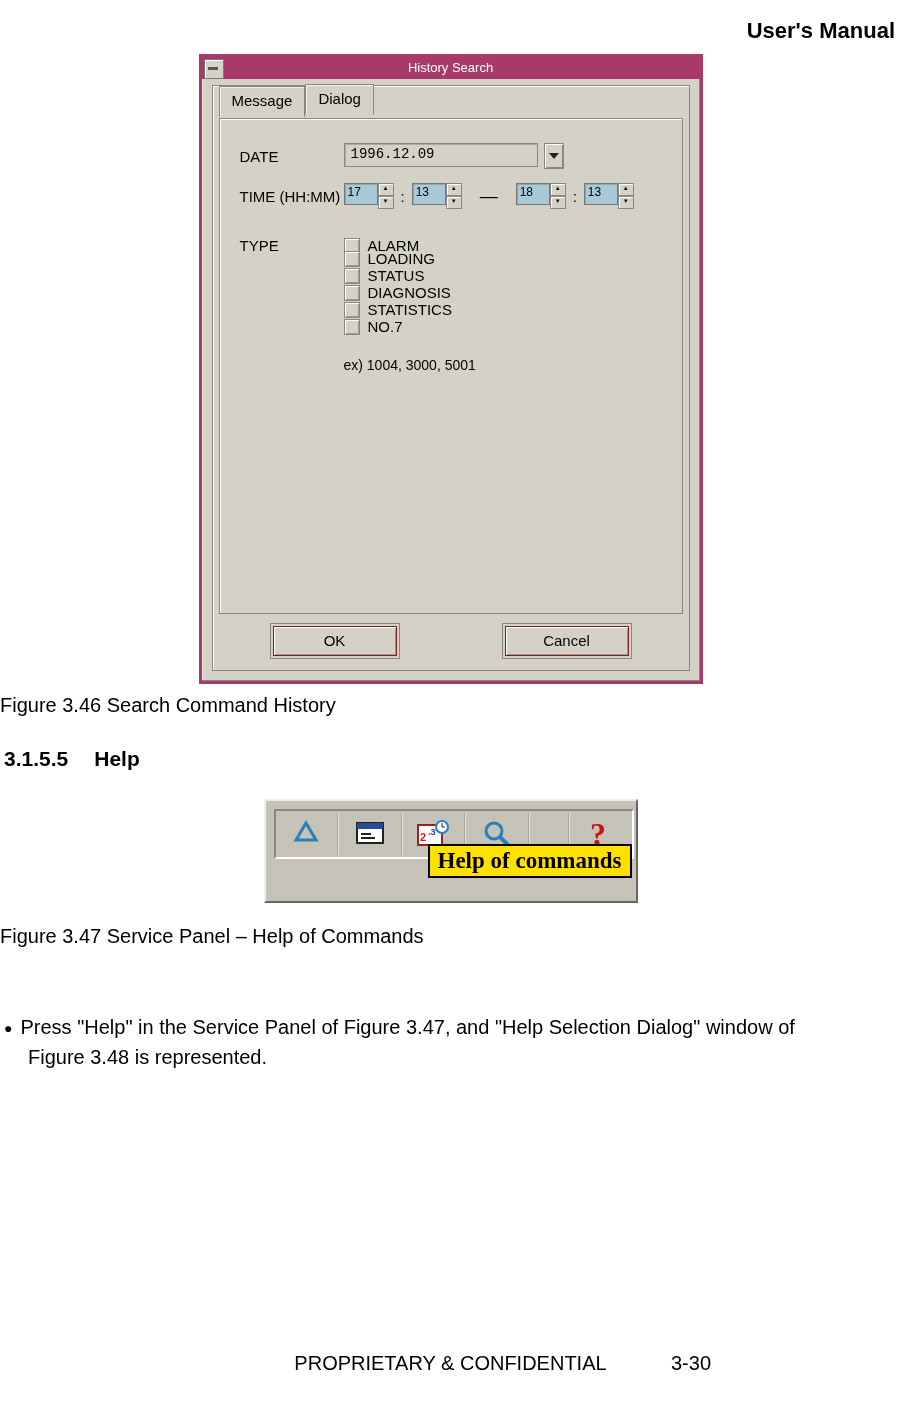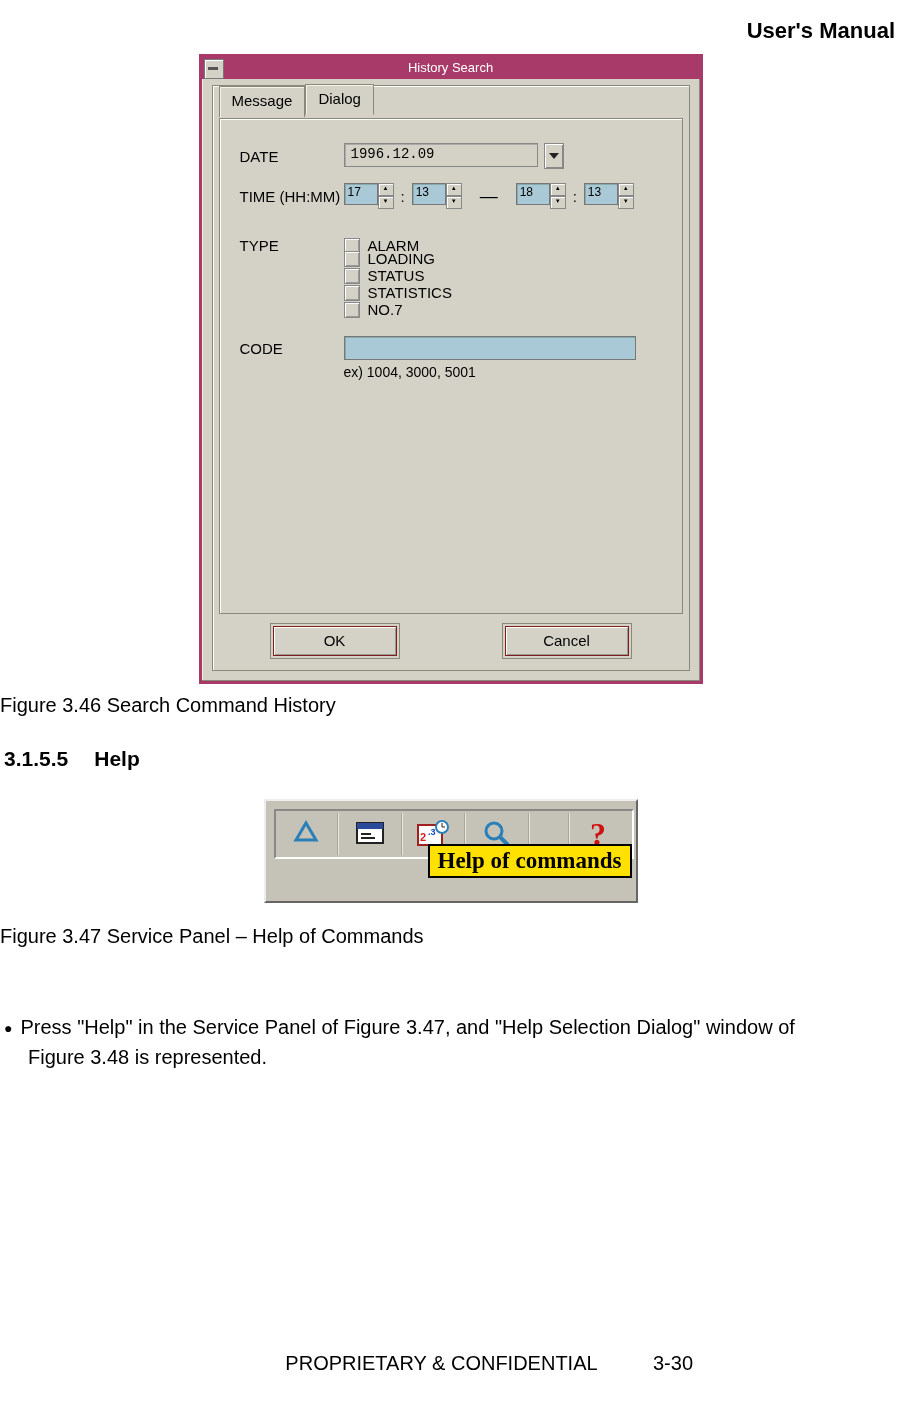--- a/index.html
+++ b/index.html
@@ -172,21 +172,21 @@
     position:absolute; left:162px; top:43px;
     background:#ffe100; border:2px solid #000; padding:2px 8px;
     font-family:"Times New Roman", serif; font-size:23px; font-weight:bold;
   }
 
   .bullet-para { font-size:20px; line-height:1.5; margin:64px 10px 0 4px;}
   .bullet-para .dot{ font-size:14px; vertical-align:middle; margin-right:8px;}
   .bullet-cont{ margin-left:24px;}
 
   .footer{
-    position:absolute; bottom:32px; left:0; right:18px;
+    position:absolute; bottom:32px; left:0; right:0;
     text-align:center; font-size:20px;
   }
   .footer .pnum{ position:absolute; right:190px;}
 </style>
 </head>
 <body>
 
 <div class="page">
 
   <div class="header">User's Manual</div>
@@ -264,34 +264,34 @@
             <div class="chk">
                 <div class="box"></div>
                 <span>LOADING</span>
               </div>
             <div class="chk">
                 <div class="box"></div>
                 <span>STATUS</span>
               </div>
             <div class="chk">
                 <div class="box"></div>
+                <span>DIAGNOSIS</span>
+              </div>
+            <div class="chk">
+                <div class="box"></div>
                 <span>STATISTICS</span>
               </div>
             <div class="chk">
                 <div class="box"></div>
                 <span>NO.7</span>
               </div>
           </div>
 
           <div style="height:18px"></div>
 
-          <div class="row" style="margin-bottom:2px;">
-            <div class="lbl">CODE</div>
-            <div class="code-input"></div>
-          </div>
           <div class="ex">ex) 1004, 3000, 5001</div>
         </div>
 
         <div class="btnbar">
           <div class="winbtn">OK</div>
           <div class="winbtn">Cancel</div>
         </div>
       </div>
     </div>
   </div>

